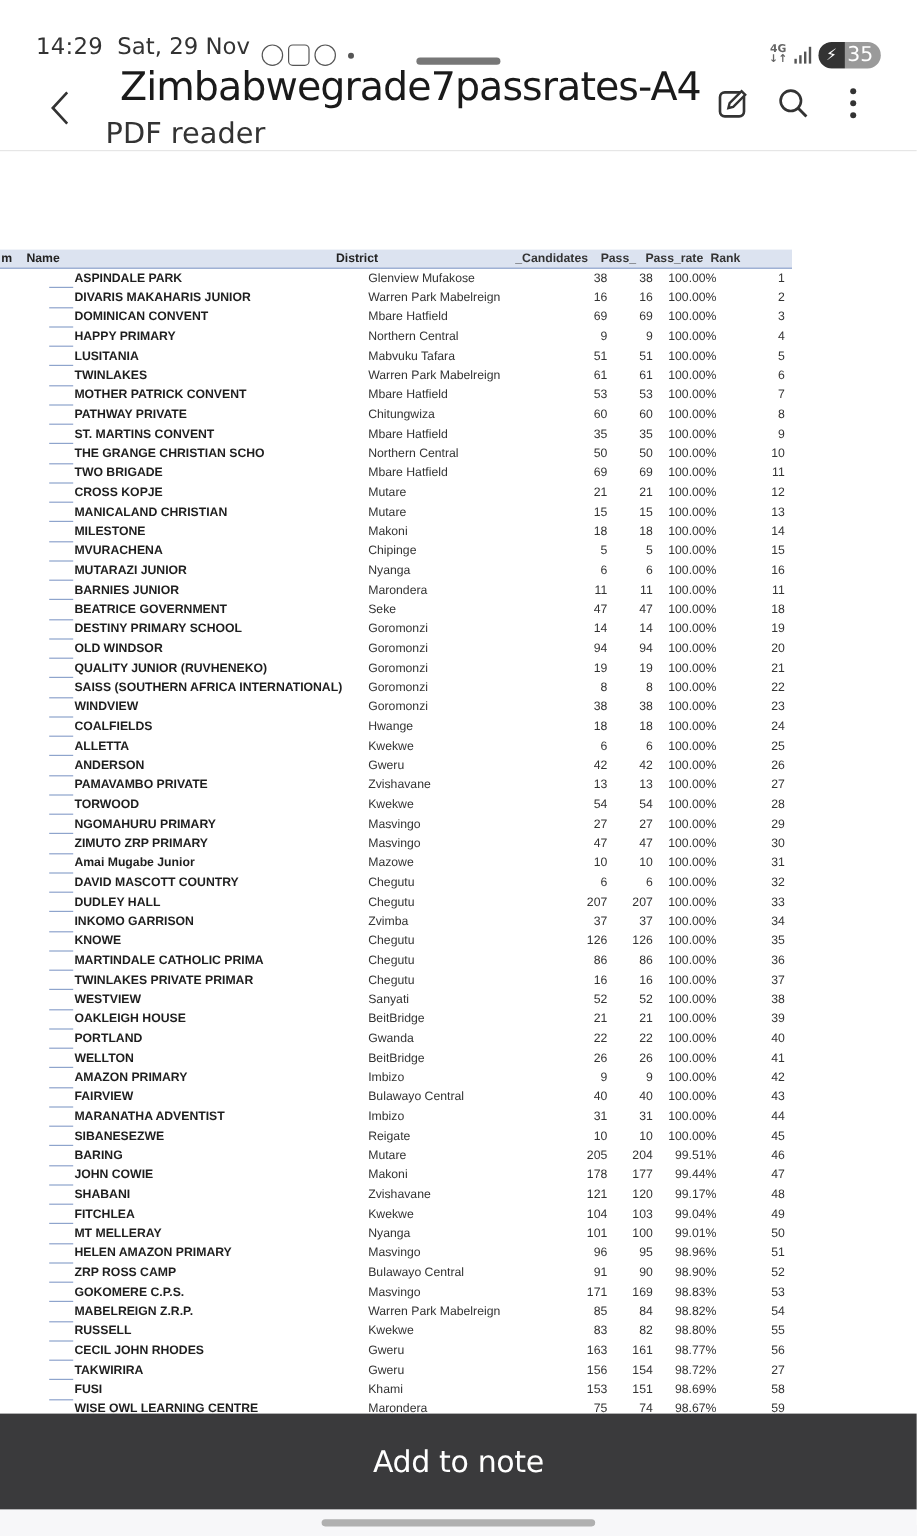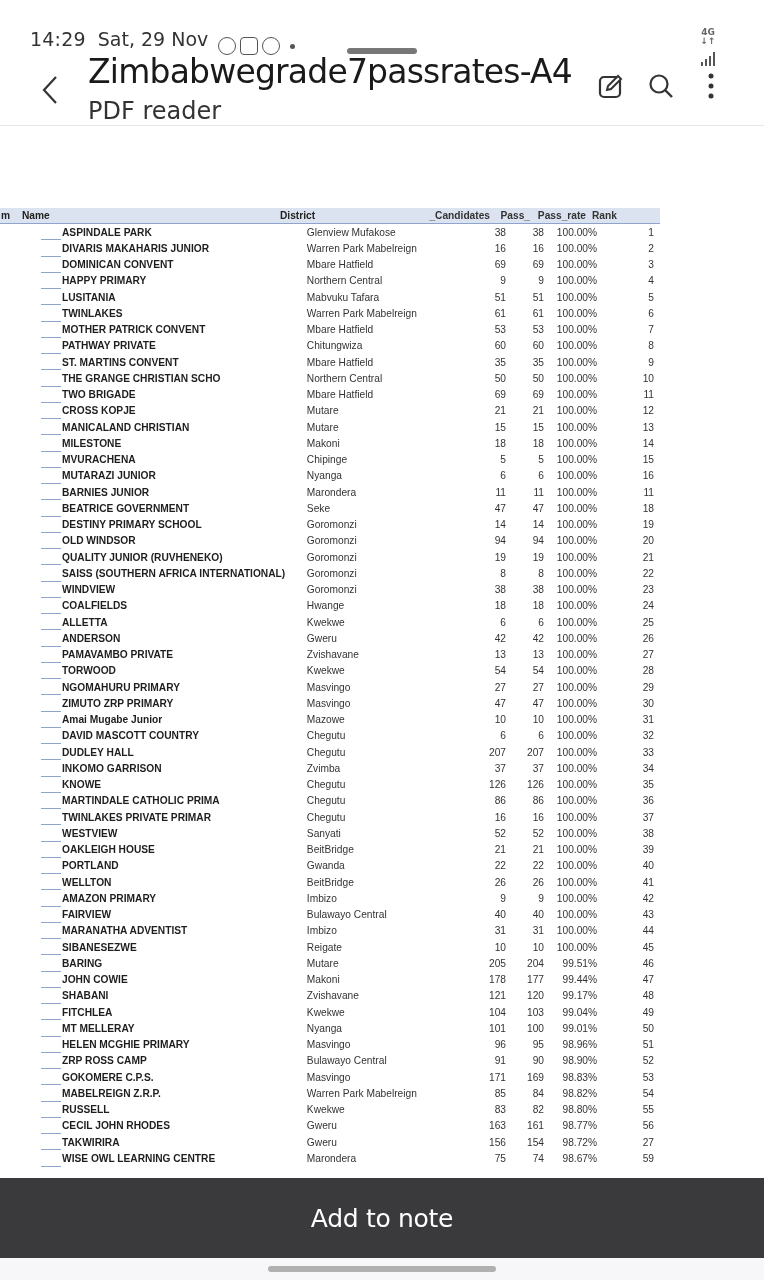--- a/index.html
+++ b/index.html
@@ -6,32 +6,32 @@
   html, body { width: 764px; height: 1280px; overflow: hidden; background: #fff; }
   body { font-family: "Liberation Sans", sans-serif; position: relative; color: #222; }
 
   .status-bar { position: absolute; top: 0; left: 0; width: 764px; height: 36px; display: flex; padding: 0 30px; font-family: "DejaVu Sans", sans-serif; margin-top: 28px; }
   .status-time { font-size: 19px; color: #333; letter-spacing: 0.2px; }
   .status-date { font-size: 19px; color: #333; margin-left: 12px; }
   .status-notifs { margin-left: 10px; display: flex; gap: 4px; align-items: center; color: #555; font-size: 15px; }
   .notif { width: 18px; height: 18px; border: 1.6px solid #555; border-radius: 50%; display: inline-block; }
   .notif.sq { border-radius: 4px; }
   .dot { width: 5px; height: 5px; background: #555; border-radius: 50%; margin-left: 6px; }
-  .status-right { margin-left: auto; display: flex; align-items: center; gap: 6px; flex-direction: column; }
+  .status-right { margin-left: auto; display: flex; align-items: center; gap: 6px; }
   .net { font-size: 9px; color: #666; line-height: 9px; font-weight: bold; text-align: center; }
   .signal { display: flex; align-items: flex-end; gap: 2px; height: 14px; }
   .signal span { width: 2px; background: #555; display: inline-block; }
   .battery { height: 22px; min-width: 52px; border-radius: 11px; background: #9a9a9a; color: #fff; font-size: 17px; display: flex; align-items: center; padding: 0 6px 0 0; overflow: hidden; }
   .battery .bolt { width: 22px; height: 22px; background: #333; border-radius: 11px 0 0 11px; margin-right: 2px; display: flex; align-items: center; justify-content: center; font-size: 13px; }
 
   .drag-pill { position: absolute; top: 48px; left: 347px; width: 70px; height: 6px; background: #777; border-radius: 3px; }
 
   .app-bar { position: absolute; top: 50px; left: 0; width: 764px; height: 76px; border-bottom: 1px solid #e6e6e6; }
   .back-btn { position: absolute; left: 36px; top: 20px; width: 28px; height: 40px; display: flex; align-items: center; justify-content: center; font-size: 34px; color: #333; font-family: "DejaVu Sans", sans-serif; font-weight: 200; }
-  .title { position: absolute; left: 88px; top: 2px; font-family: "DejaVu Sans", sans-serif; font-size: 33px; color: #1a1a1a; letter-spacing: -0.8px; }
+  .title { position: absolute; left: 100px; top: 2px; font-family: "DejaVu Sans", sans-serif; font-size: 33px; color: #1a1a1a; letter-spacing: -0.8px; }
   .subtitle { position: absolute; left: 88px; top: 47px; font-family: "DejaVu Sans", sans-serif; font-size: 24px; color: #333; }
   .actions { position: absolute; right: 38px; top: 18px; display: flex; align-items: center; gap: 20px; }
   .action-icon { width: 30px; height: 36px; display: flex; align-items: center; justify-content: center; color: #333; }
 
   .doc { position: absolute; top: 208px; left: 0; width: 660px; font-family: "Liberation Sans", sans-serif; font-size: 10.2px; }
   .hdr { height: 16px; background: #dce3f0; display: flex; align-items: center; font-weight: bold; color: #222; border-bottom: 1.5px solid #8ea4cc; }
   .row { height: 16.25px; display: flex; align-items: center; position: relative; margin-left: 41px; }
   .row .tick { position: absolute; left: 0; bottom: 0; width: 20px; border-bottom: 1.5px solid #8ea4cc; }
   .c-num { width: 20px; padding-left: 1px; }
   .c-name { width: 258px; padding-left: 2px; font-weight: bold; white-space: nowrap; overflow: hidden; color: #1e1e1e; }
@@ -618,21 +618,21 @@
         <span class="c-name">MT MELLERAY</span>
         <span class="c-dist">Nyanga</span>
         <span class="c-cand">101</span>
         <span class="c-pass">100</span>
         <span class="c-rate">99.01%</span>
         <span class="c-rank">50</span>
       </div>
       <div class="row">
         <span class="tick"></span>
         <span class="c-num"></span>
-        <span class="c-name">HELEN MCGHIE PRIMARY</span>
+        <span class="c-name">HELEN AMAZON PRIMARY</span>
         <span class="c-dist">Masvingo</span>
         <span class="c-cand">96</span>
         <span class="c-pass">95</span>
         <span class="c-rate">98.96%</span>
         <span class="c-rank">51</span>
       </div>
       <div class="row">
         <span class="tick"></span>
         <span class="c-num"></span>
         <span class="c-name">ZRP ROSS CAMP</span>
@@ -688,20 +688,30 @@
         <span class="c-name">TAKWIRIRA</span>
         <span class="c-dist">Gweru</span>
         <span class="c-cand">156</span>
         <span class="c-pass">154</span>
         <span class="c-rate">98.72%</span>
         <span class="c-rank">27</span>
       </div>
       <div class="row">
         <span class="tick"></span>
         <span class="c-num"></span>
+        <span class="c-name">FUSI</span>
+        <span class="c-dist">Khami</span>
+        <span class="c-cand">153</span>
+        <span class="c-pass">151</span>
+        <span class="c-rate">98.69%</span>
+        <span class="c-rank">58</span>
+      </div>
+      <div class="row">
+        <span class="tick"></span>
+        <span class="c-num"></span>
         <span class="c-name">WISE OWL LEARNING CENTRE</span>
         <span class="c-dist">Marondera</span>
         <span class="c-cand">75</span>
         <span class="c-pass">74</span>
         <span class="c-rate">98.67%</span>
         <span class="c-rank">59</span>
       </div>
     </div>
 </div>
 

